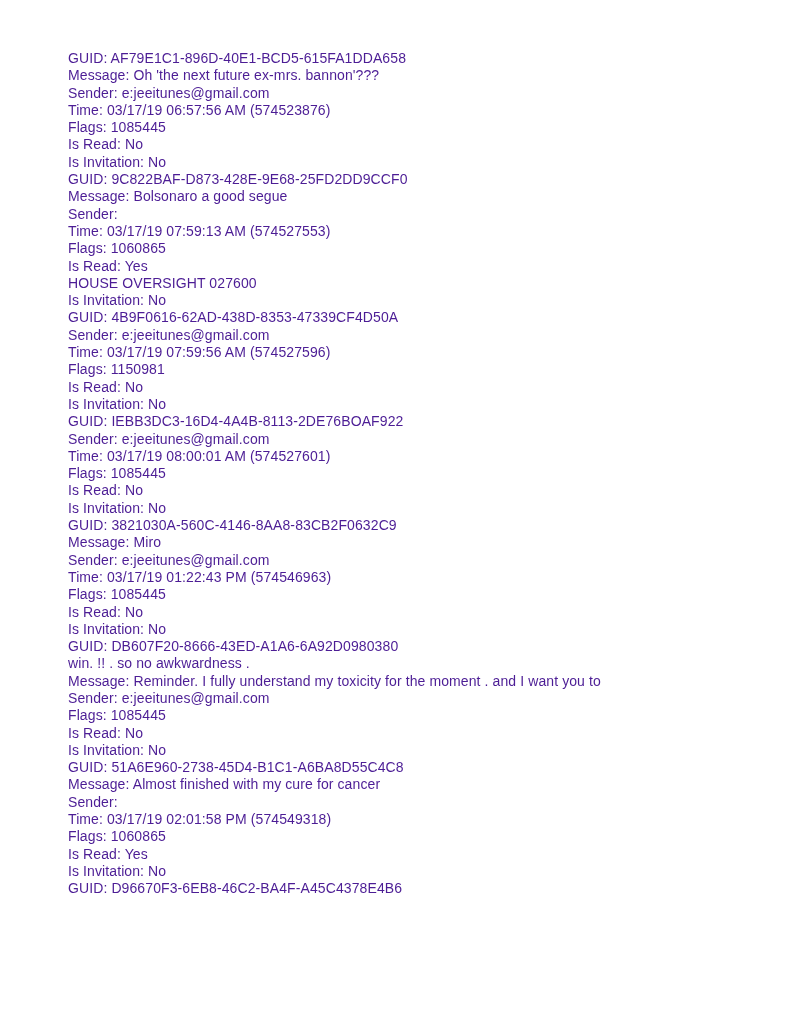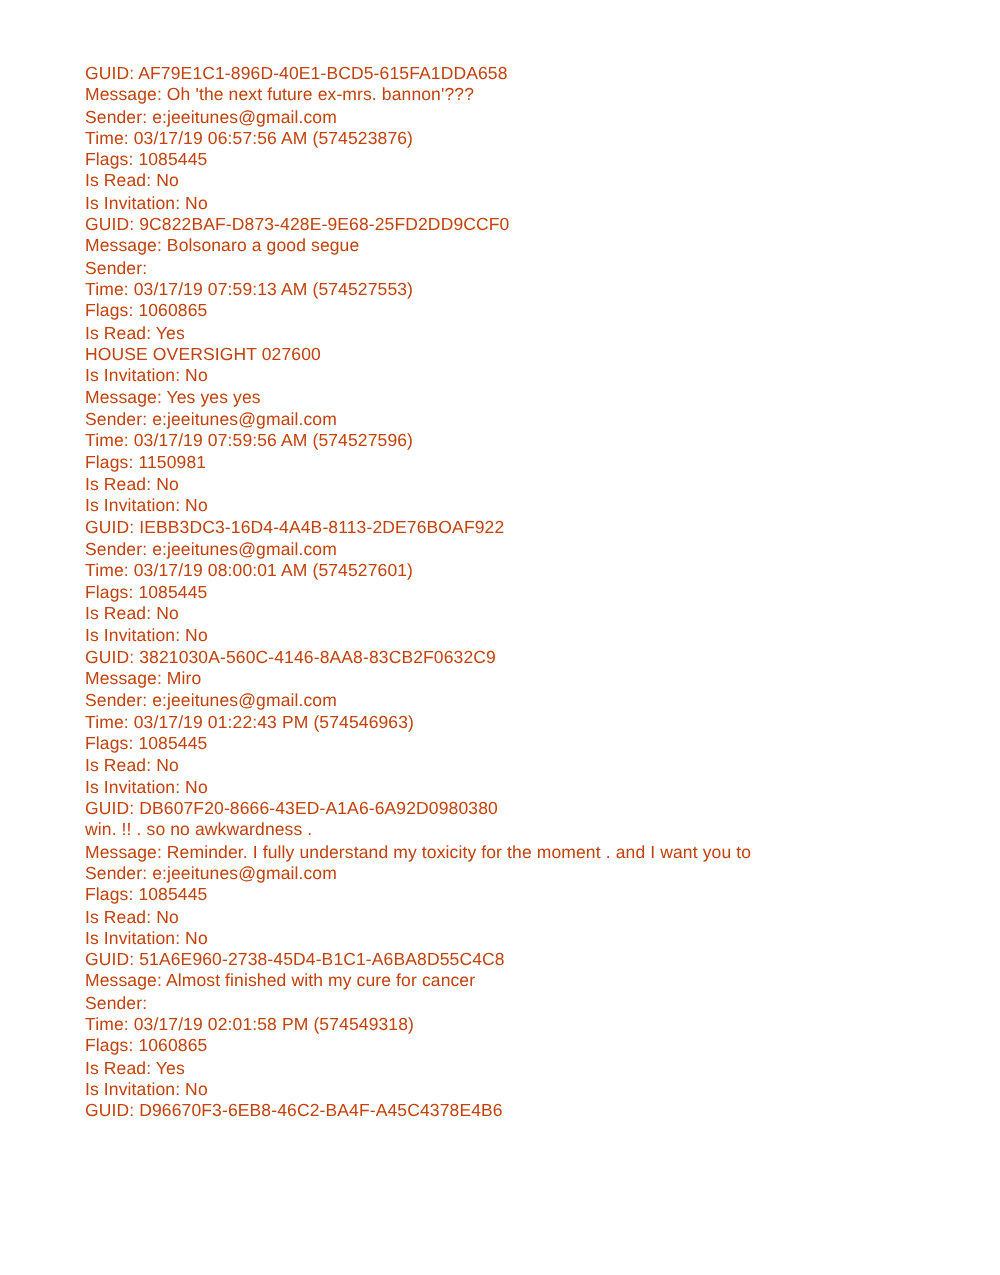--- a/index.html
+++ b/index.html
@@ -9,21 +9,21 @@
   }
   .page {
     position: relative;
     width: 800px;
     height: 1020px;
     background: #ffffff;
     overflow: hidden;
     font-family: "Liberation Sans", "DejaVu Sans", sans-serif;
     font-size: 14px;
     line-height: 17.3px;
-    color: #c2410c;
+    color: #4c1d95;
     -webkit-font-smoothing: antialiased;
   }
   .content {
     position: absolute;
     top: 50px;
     left: 68px;
     width: 668px;
   }
   .record {
     margin: 0;
@@ -53,21 +53,21 @@
         <div class="line">GUID: 9C822BAF-D873-428E-9E68-25FD2DD9CCF0</div>
         <div class="line">Message: Bolsonaro a good segue</div>
         <div class="line">Sender:</div>
         <div class="line">Time: 03/17/19 07:59:13 AM (574527553)</div>
         <div class="line">Flags: 1060865</div>
         <div class="line">Is Read: Yes</div>
         <div class="line">HOUSE OVERSIGHT 027600</div>
         <div class="line">Is Invitation: No</div>
       </div>
       <div class="record">
-        <div class="line">Message: Yes yes yes</div>
+        <div class="line">GUID: 4B9F0616-62AD-438D-8353-47339CF4D50A</div>
         <div class="line">Sender: e:jeeitunes@gmail.com</div>
         <div class="line">Time: 03/17/19 07:59:56 AM (574527596)</div>
         <div class="line">Flags: 1150981</div>
         <div class="line">Is Read: No</div>
         <div class="line">Is Invitation: No</div>
       </div>
       <div class="record">
         <div class="line">GUID: IEBB3DC3-16D4-4A4B-8113-2DE76BOAF922</div>
         <div class="line">Sender: e:jeeitunes@gmail.com</div>
         <div class="line">Time: 03/17/19 08:00:01 AM (574527601)</div>

